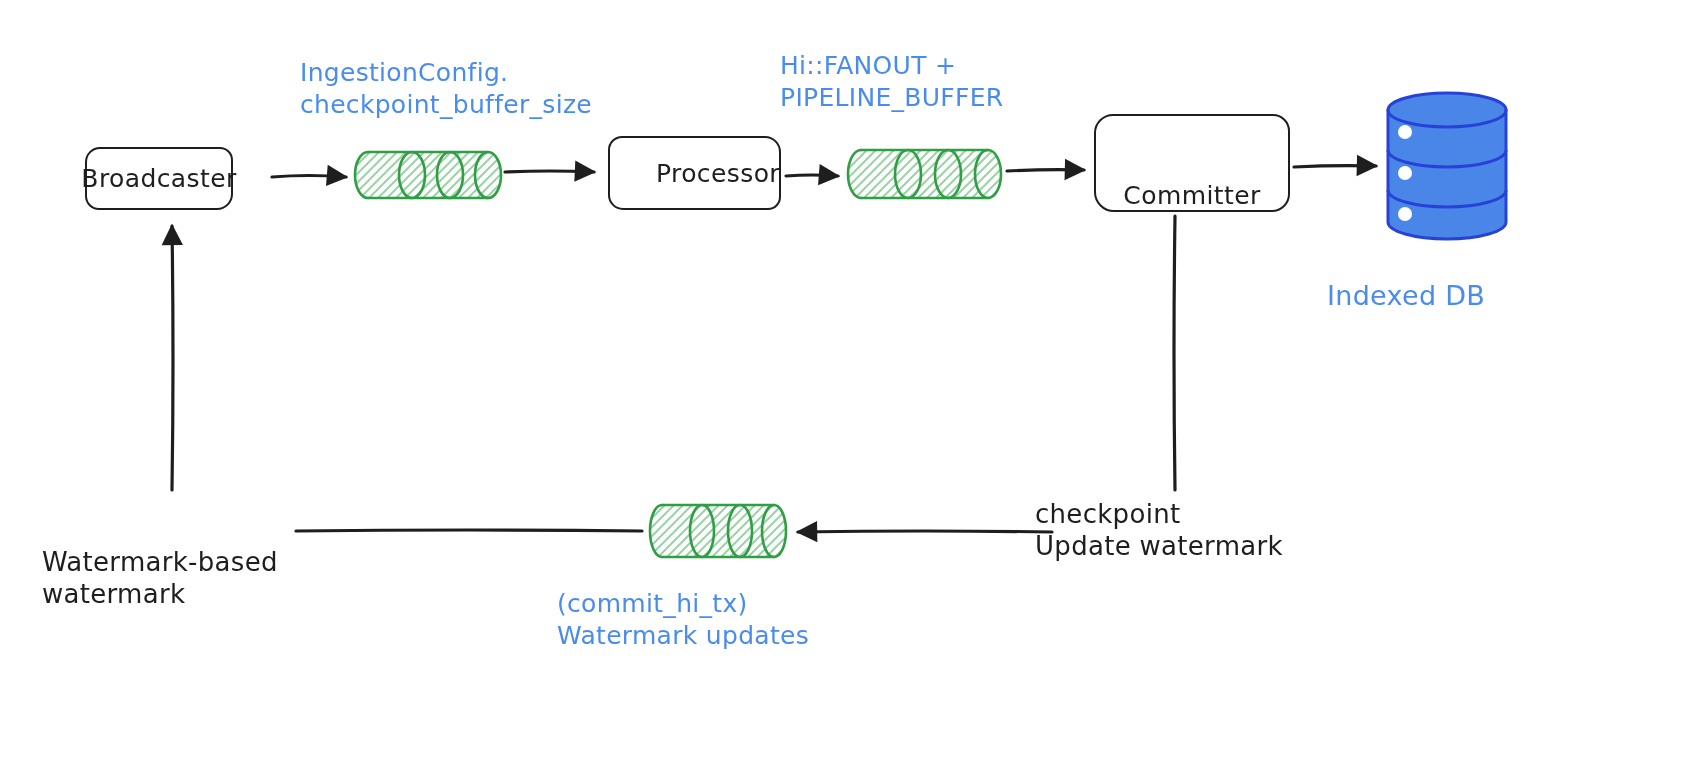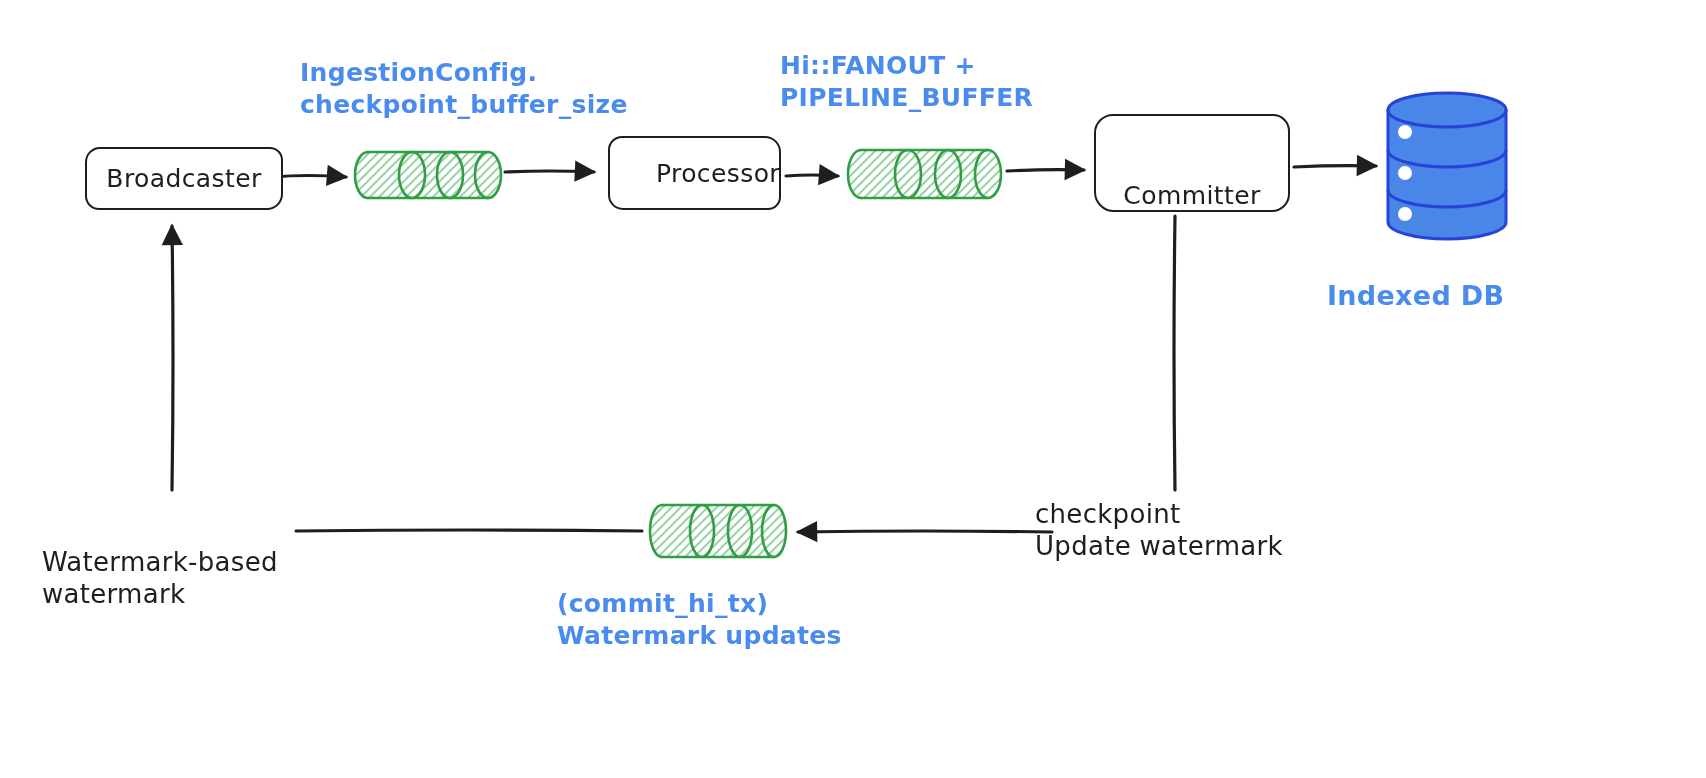--- a/index.html
+++ b/index.html
@@ -19,32 +19,32 @@
     align-items: center;
     justify-content: center;
     border: 2.8px solid #1e1e1e;
     background: #ffffff;
     color: #1e1e1e;
     font-size: 25px;
     font-weight: 500;
     letter-spacing: 0.4px;
     box-sizing: border-box;
   }
-  .node-broadcaster { left: 85px;  top: 147px; width: 198px; height: 63px; border-radius: 15px 13px 16px 14px; text-align: center; }
+  .node-broadcaster { left: 85px;  top: 147px; width: 148px; height: 63px; border-radius: 15px 13px 16px 14px; text-align: center; }
   .node-processor   { left: 608px; top: 136px; width: 173px; height: 74px; border-radius: 14px 16px 13px 15px; padding-left: 47px; }
   .node-committer   { left: 1094px; top: 114px; width: 196px; height: 98px; border-radius: 19px 17px 18px 20px; align-items: flex-end; }
 
   .anno {
     position: absolute;
     line-height: 32px;
     letter-spacing: 0.3px;
     white-space: nowrap;
   }
   .anno .line { display: block; }
-  .anno-blue { color: #4a8cee; font-weight: 700; font-size: 25px; }
+  .anno-blue { color: #4a8cee; font-weight: 400; font-size: 25px; }
   .anno-ink  { color: #1e1e1e; font-weight: 500; font-size: 26px; }
   .center { text-align: left; }
 
   .anno-ingestion        { left: 300px;  top: 57px; }
   .anno-fanout           { left: 780px;  top: 50px; }
   .anno-indexed-db       { left: 1327px; top: 280px; width: 250px; font-size: 27px; }
   .anno-update-watermark { left: 1035px; top: 498px; width: 275px; }
   .anno-watermark-upd    { left: 557px;  top: 588px; width: 300px; }
   .anno-regulation       { left: 42px;   top: 498px; width: 260px; margin-top: 48px; }
 </style>

